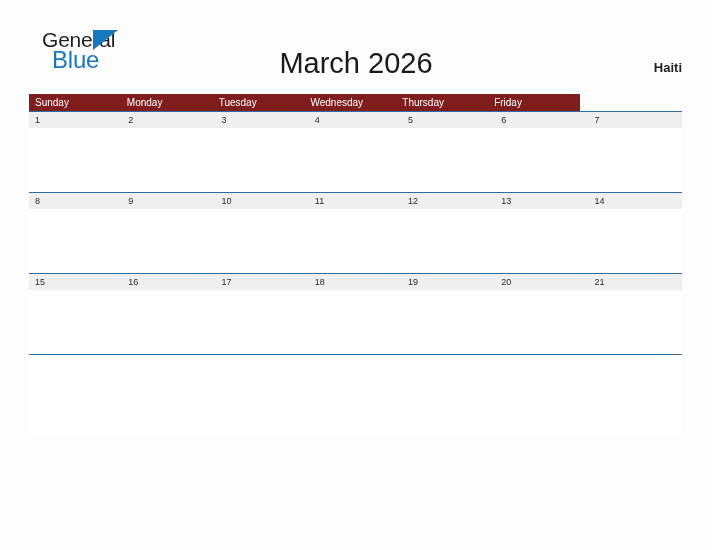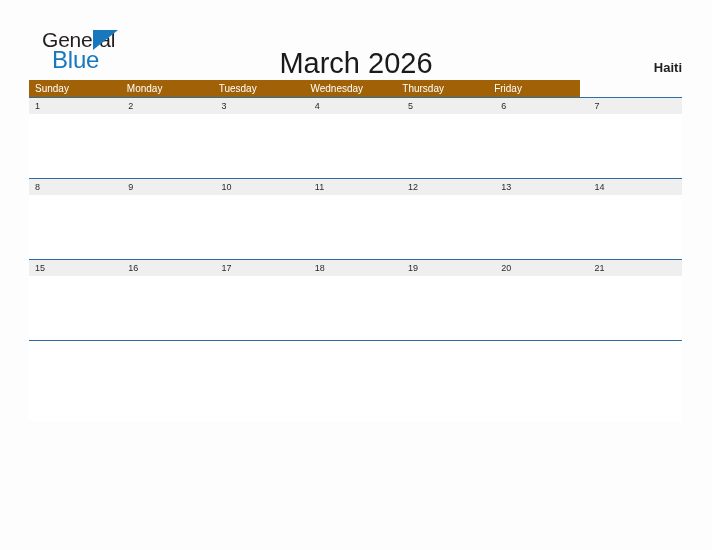--- a/index.html
+++ b/index.html
@@ -86,21 +86,22 @@
     position: absolute;
     left: 29px;
     top: 80px;
     width: 653px;
   }
 
   .weekday-row {
     display: flex;
     width: 551px;
     height: 17px;
-    background: #a16207;
+    background: #7f1d1d;
+    margin-top: 14px;
   }
   .weekday-cell {
     width: 93.28px;
     height: 17px;
     line-height: 17px;
     padding-left: 6px;
     font-size: 10px;
     color: #ffffff;
     overflow: hidden;
     white-space: nowrap;

